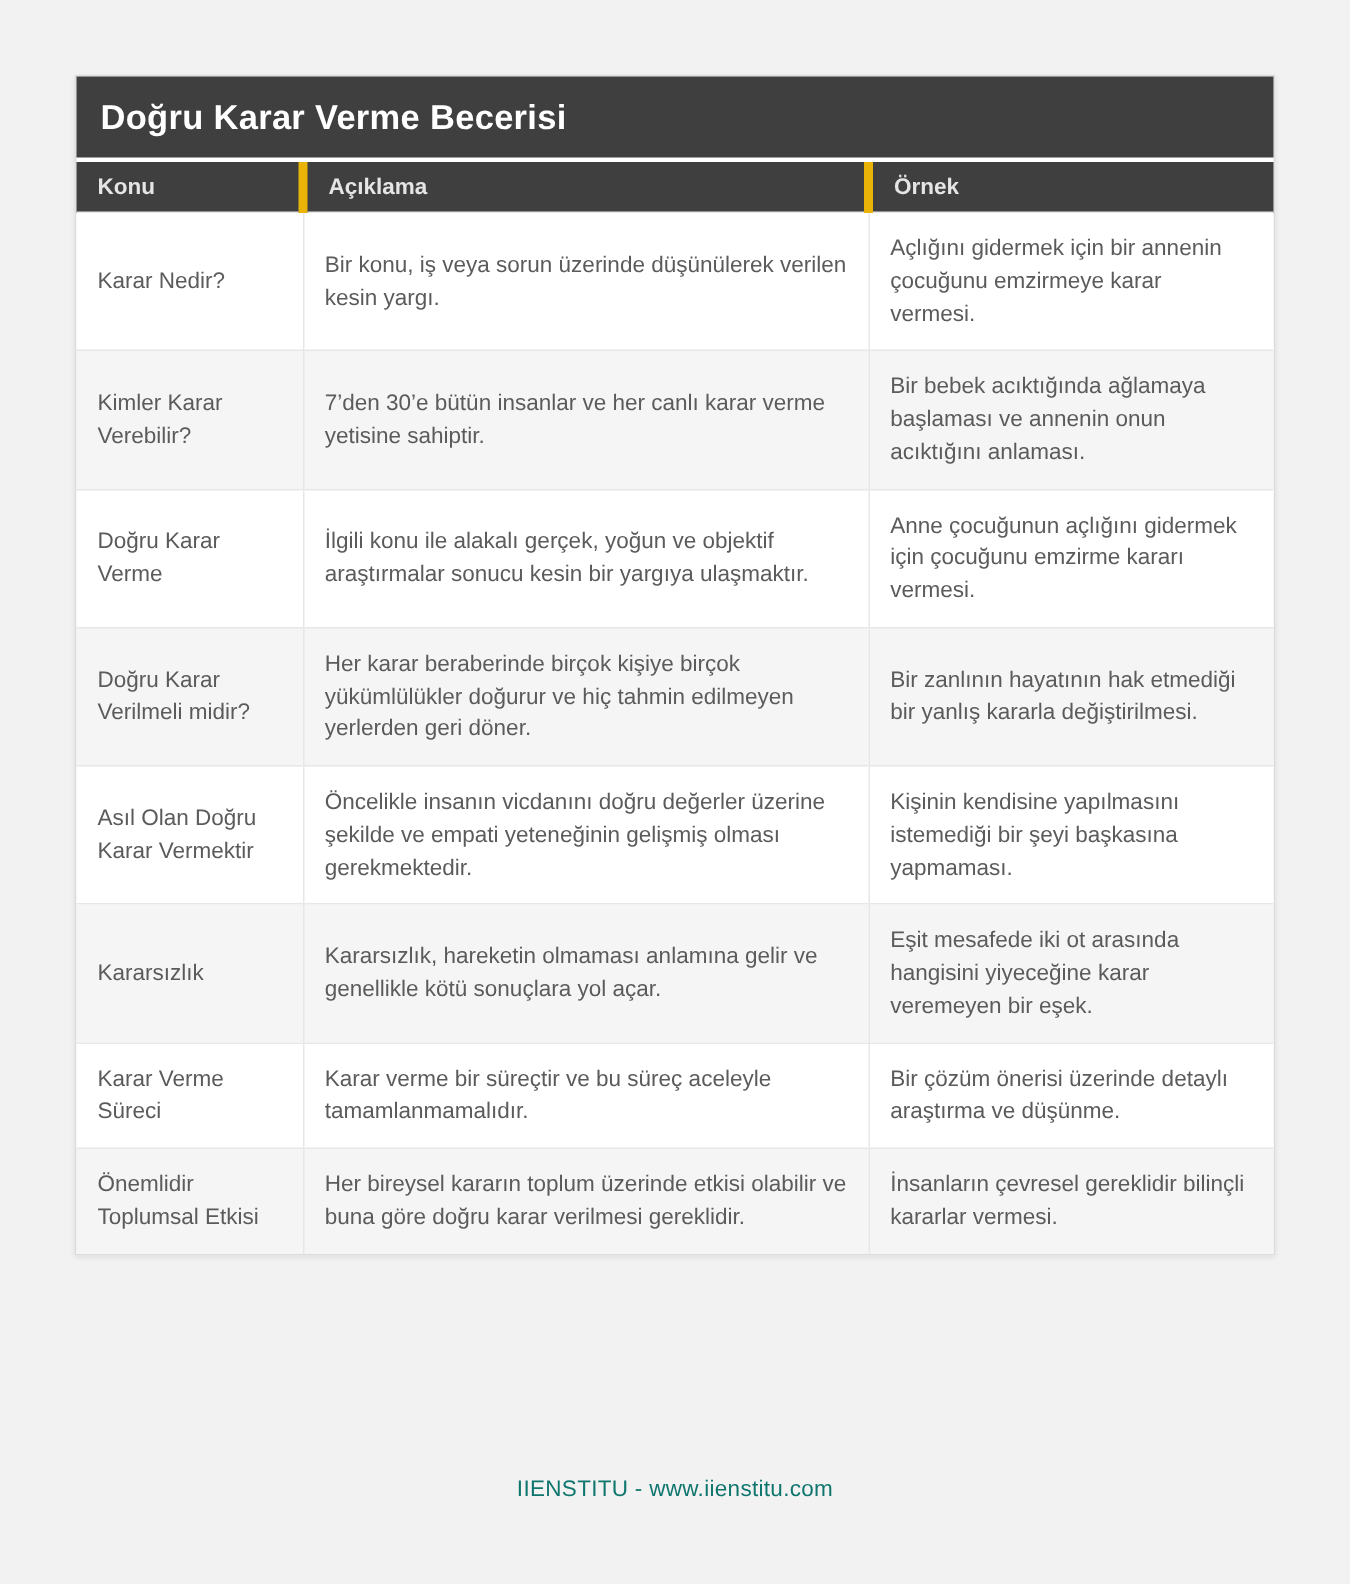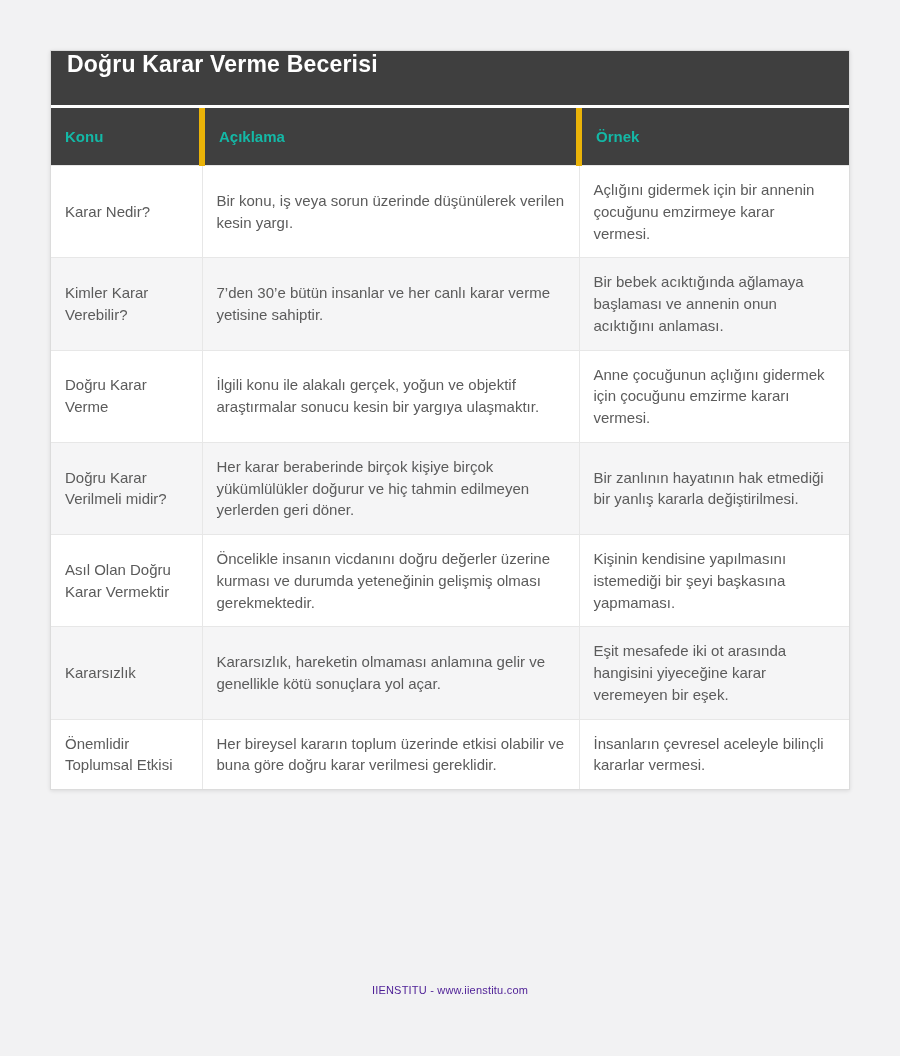--- a/index.html
+++ b/index.html
@@ -24,67 +24,67 @@
     top: 50px;
     width: 800px;
     background: #ffffff;
     border: 1px solid #dcdcdc;
     box-shadow: 0 1px 4px rgba(0,0,0,0.10);
   }
   .title-bar {
     background: #3f3f3f;
     height: 54px;
     display: flex;
-    align-items: flex-start;
+    align-items: center;
     padding: 0 16px;
     margin-bottom: 3px;
   }
   .title-bar h1 {
     margin: 0;
     color: #ffffff;
     font-size: 23px;
     font-weight: bold;
     letter-spacing: 0.2px;
   }
   table.decision-table {
     width: 100%;
     border-collapse: collapse;
     table-layout: fixed;
   }
   table.decision-table col.col-konu     { width: 151px; }
   table.decision-table col.col-aciklama { width: 377px; }
   table.decision-table col.col-ornek    { width: 270px; }
   table.decision-table th {
     background: #3f3f3f;
-    color: #14b8a6;
+    color: #e5e5e5;
     text-align: left;
     font-size: 15px;
     font-weight: bold;
-    padding: 20px 14px;
+    padding: 8px 14px;
   }
   table.decision-table th + th { border-left: 6px solid #eab308; }
   table.decision-table td {
     font-size: 15px;
     color: #5b5b5b;
     padding: 13px 14px;
     vertical-align: middle;
     line-height: 1.45;
     border-top: 1px solid #e7e7e7;
   }
   table.decision-table td + td { border-left: 1px solid #e7e7e7; }
   table.decision-table tbody tr { background: #ffffff; }
   table.decision-table tbody tr:nth-child(even) { background: #f5f5f6; }
   .footer {
     position: absolute;
     left: 0;
     top: 984px;
     width: 100%;
     text-align: center;
-    font-size: 11px;
-    color: #4c1d95;
+    font-size: 15px;
+    color: #0f766e;
     letter-spacing: 0.2px;
   }
 </style>
 </head>
 <body>
 
 <div class="page">
 
   <div class="card">
 
@@ -125,37 +125,42 @@
   </tr>
 
   <tr>
     <td class="cell-konu">Doğru Karar Verilmeli midir?</td>
     <td class="cell-aciklama">Her karar beraberinde birçok kişiye birçok yükümlülükler doğurur ve hiç tahmin edilmeyen yerlerden geri döner.</td>
     <td class="cell-ornek">Bir zanlının hayatının hak etmediği bir yanlış kararla değiştirilmesi.</td>
   </tr>
 
   <tr>
     <td class="cell-konu">Asıl Olan Doğru Karar Vermektir</td>
-    <td class="cell-aciklama">Öncelikle insanın vicdanını doğru değerler üzerine kurması ve durumda yeteneğinin gelişmiş olması gerekmektedir.</td>
+    <td class="cell-aciklama">Öncelikle insanın vicdanını doğru değerler üzerine şekilde ve empati yeteneğinin gelişmiş olması gerekmektedir.</td>
     <td class="cell-ornek">Kişinin kendisine yapılmasını istemediği bir şeyi başkasına yapmaması.</td>
   </tr>
 
   <tr>
     <td class="cell-konu">Kararsızlık</td>
     <td class="cell-aciklama">Kararsızlık, hareketin olmaması anlamına gelir ve genellikle kötü sonuçlara yol açar.</td>
     <td class="cell-ornek">Eşit mesafede iki ot arasında hangisini yiyeceğine karar veremeyen bir eşek.</td>
   </tr>
 
 
 
+  <tr>
+    <td class="cell-konu">Karar Verme Süreci</td>
+    <td class="cell-aciklama">Karar verme bir süreçtir ve bu süreç aceleyle tamamlanmamalıdır.</td>
+    <td class="cell-ornek">Bir çözüm önerisi üzerinde detaylı araştırma ve düşünme.</td>
+  </tr>
 
   <tr>
     <td class="cell-konu">Önemlidir Toplumsal Etkisi</td>
     <td class="cell-aciklama">Her bireysel kararın toplum üzerinde etkisi olabilir ve buna göre doğru karar verilmesi gereklidir.</td>
-    <td class="cell-ornek">İnsanların çevresel aceleyle bilinçli kararlar vermesi.</td>
+    <td class="cell-ornek">İnsanların çevresel gereklidir bilinçli kararlar vermesi.</td>
   </tr>
 </tbody>
     </table>
 
   </div>
 
   <div class="footer">IIENSTITU - www.iienstitu.com</div>
 
 </div>
 

